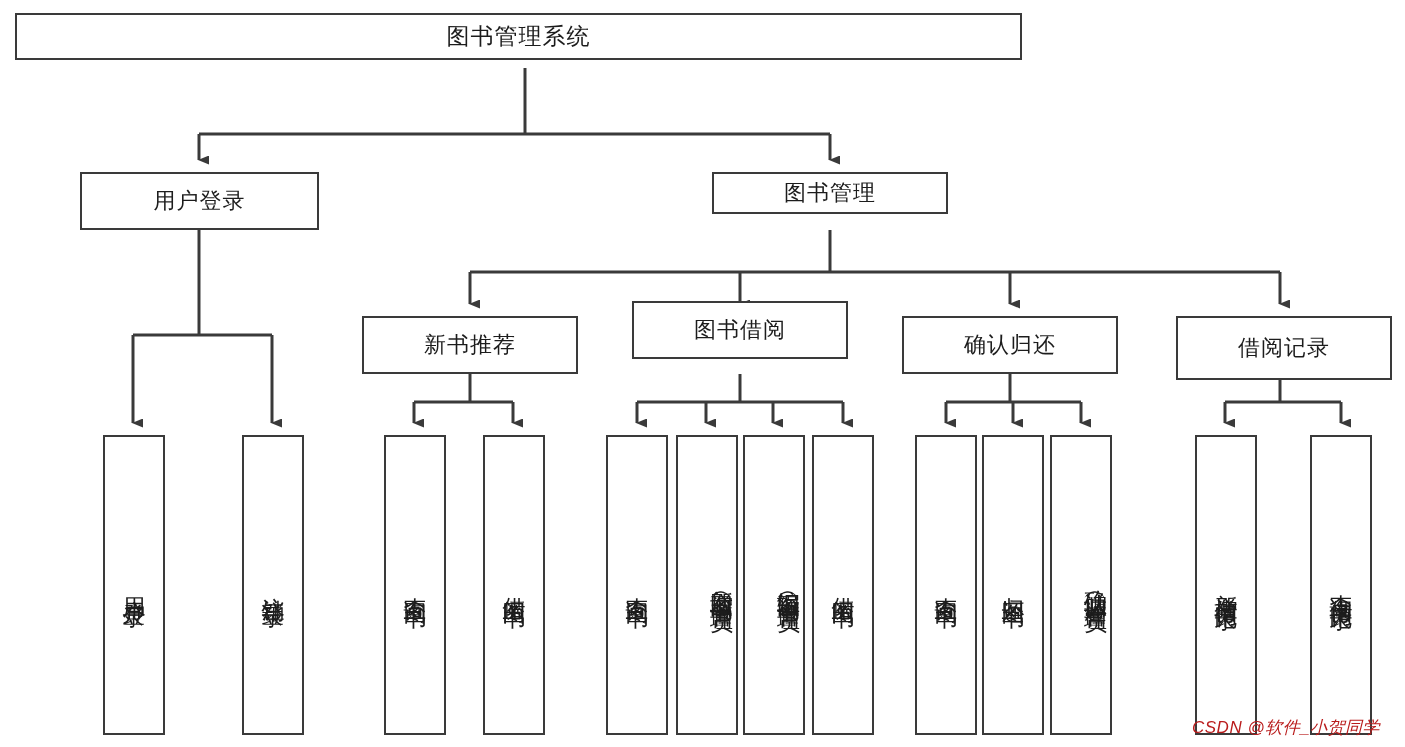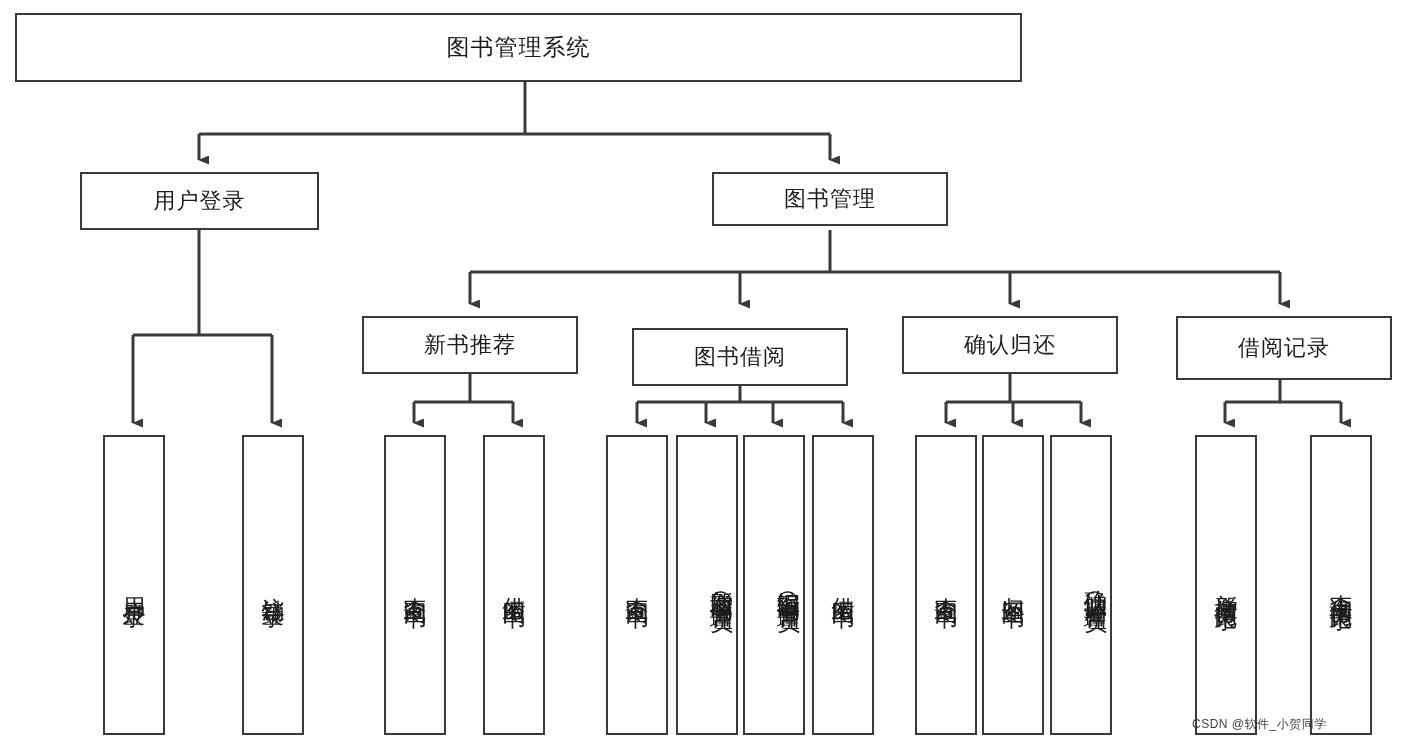--- a/index.html
+++ b/index.html
@@ -50,24 +50,25 @@
     text-align: center;
     white-space: normal;
     padding: 6px 0;
     align-items: flex-start;
   }
   .node-v.center-v {
     align-items: center;
   }
   .watermark {
     position: absolute;
-    font-size: 12px;
-    color: #404040;
+    font-size: 17px;
+    color: #b91c1c;
     white-space: nowrap;
     letter-spacing: 0.5px;
+    font-style: italic;
   }
 </style>
 </head>
 <body>
 
 <div id="canvas">
 
   <svg class="wires" viewBox="0 0 1405 747">
     <defs>
       <marker id="arrow" markerWidth="10" markerHeight="11" refX="4.5" refY="10" orient="auto" markerUnits="userSpaceOnUse">
@@ -111,29 +112,29 @@
       <path d="M1013,402 L1013,423" marker-end="url(#arrow)"></path>
       <path d="M1081,402 L1081,423" marker-end="url(#arrow)"></path>
 
       <path d="M1280,374 L1280,402"></path>
       <path d="M1225,402 L1341,402"></path>
       <path d="M1225,402 L1225,423" marker-end="url(#arrow)"></path>
       <path d="M1341,402 L1341,423" marker-end="url(#arrow)"></path>
     </g>
   </svg>
 
-  <div class="node node-h node-root" style="left:15px; top:13px; width:1007px; height:69px;">图书管理系统</div>
+  <div class="node node-h node-root" style="left:15px; top:13px; width:1007px; height:47px;">图书管理系统</div>
 
   <div class="node node-h" style="left:80px; top:172px; width:239px; height:58px;">用户登录</div>
 
-  <div class="node node-h" style="left:712px; top:172px; width:236px; height:54px;">图书管理</div>
+  <div class="node node-h" style="left:712px; top:172px; width:236px; height:42px;">图书管理</div>
 
   <div class="node node-h" style="left:362px; top:316px; width:216px; height:58px;text-align:center;">新书推荐</div>
 
-  <div class="node node-h" style="left:632px; top:328px; width:216px; height:58px;">图书借阅</div>
+  <div class="node node-h" style="left:632px; top:301px; width:216px; height:58px;">图书借阅</div>
 
   <div class="node node-h" style="left:902px; top:316px; width:216px; height:58px;">确认归还</div>
 
   <div class="node node-h" style="left:1176px; top:316px; width:216px; height:64px;">借阅记录</div>
 
   <div class="node node-v center-v" style="left:103px; top:435px; width:62px; height:300px;">用户登录</div>
 
   <div class="node node-v center-v" style="left:242px; top:435px; width:62px; height:300px;">注销登录</div>
 
   <div class="node node-v center-v" style="left:384px; top:435px; width:62px; height:300px;">查询图书</div>

